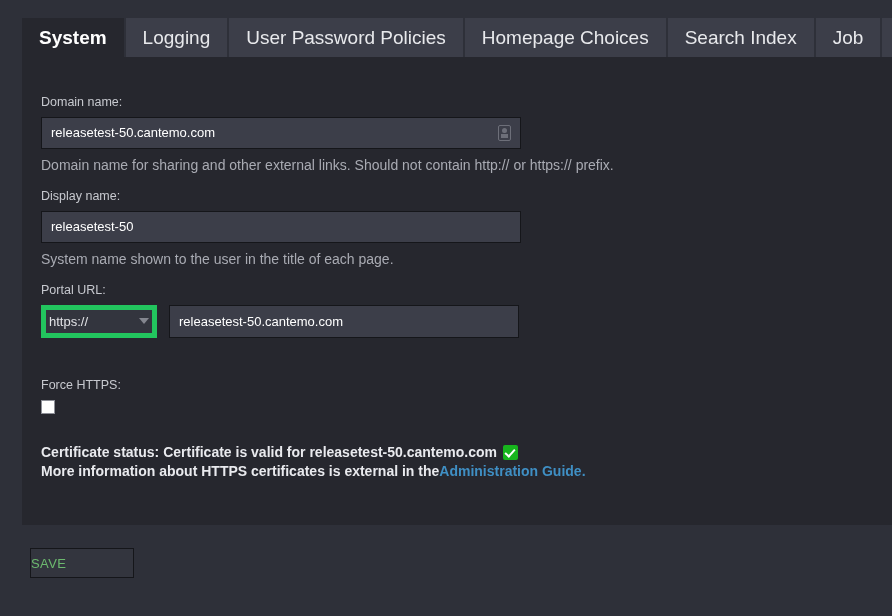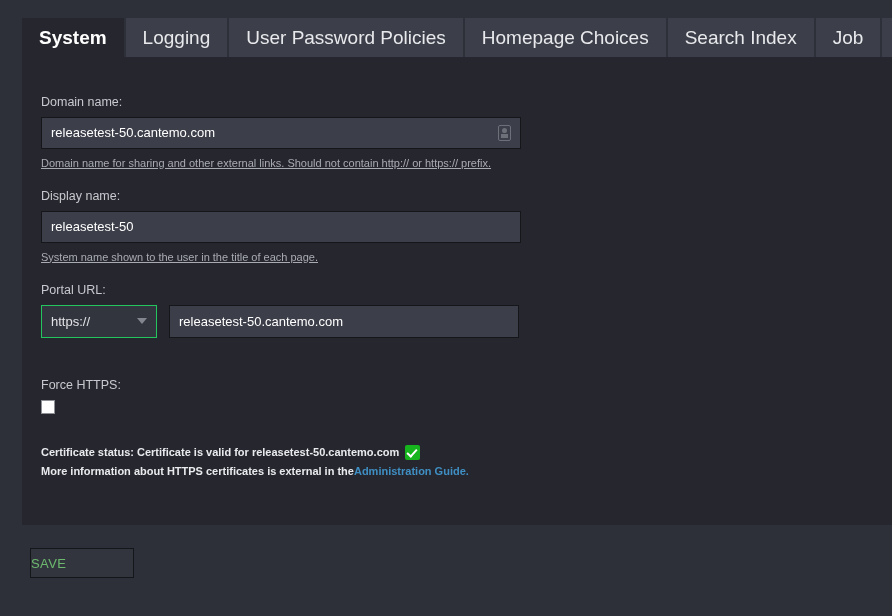--- a/index.html
+++ b/index.html
@@ -64,25 +64,24 @@
   .field-label {
     color: #c7c9cf;
     font-size: 12.5px;
     line-height: 1;
     margin-bottom: 8px;
     display: block;
   }
 
   .help-text {
     color: #a9abb3;
-    font-size: 11px;
+    font-size: 14px;
     line-height: 1;
     margin-top: 9px;
     display: block;
-    text-decoration: underline;
   }
 
   .text-input {
     width: 480px;
     height: 32px;
     background: #3c3e49;
     border: 1px solid #15161a;
     box-sizing: border-box;
     color: #ffffff;
     font-family: "Liberation Sans", sans-serif;
@@ -131,27 +130,27 @@
 
   
   .url-row {
     display: flex;
     align-items: stretch;
   }
   .scheme-select {
     width: 116px;
     height: 33px;
     background: #33353e;
-    border: 1px solid #22c55e;
+    border: 5px solid #22c55e;
     box-sizing: border-box;
     color: #e2e3e7;
     font-size: 13px;
     display: flex;
     align-items: center;
-    padding: 0 9px;
+    padding: 0 3px;
     cursor: pointer;
     user-select: none;
   }
   .scheme-select .sv { flex: 1 1 auto; }
   .caret {
     width: 0; height: 0;
     border-left: 5px solid transparent;
     border-right: 5px solid transparent;
     border-top: 6px solid #84868f;
     flex: 0 0 auto;
@@ -177,21 +176,21 @@
     background: #ffffff;
     border: 1px solid #8d8f97;
     box-sizing: border-box;
     display: block;
     cursor: pointer;
   }
 
   
   .cert-line {
     color: #e9eaee;
-    font-size: 11px;
+    font-size: 14px;
     line-height: 19px;
     font-weight: bold;
     display: flex;
     align-items: center;
     white-space: nowrap;
   }
   .check-badge {
     display: inline-block;
     width: 15px;
     height: 15px;

